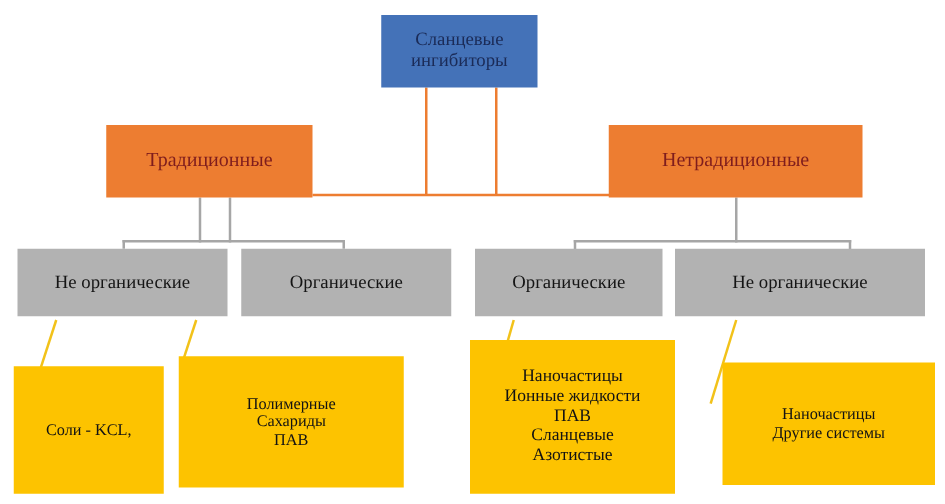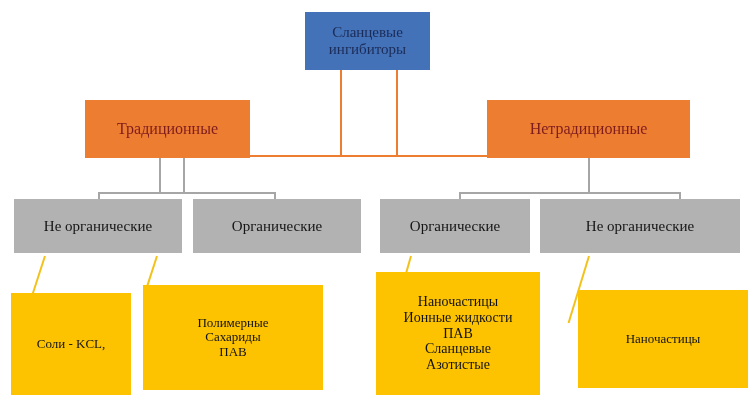--- a/index.html
+++ b/index.html
@@ -166,16 +166,17 @@
       <span>Ионные жидкости</span>
       <span>ПАВ</span>
       <span>Сланцевые</span>
       <span>Азотистые</span>
     </span>
   </div>
 
   <div class="node leaf leaf-4">
     <span class="lines">
       <span>Наночастицы</span>
+      <span>Другие системы</span>
     </span>
   </div>
 
 </div>
 
 </body></html>

